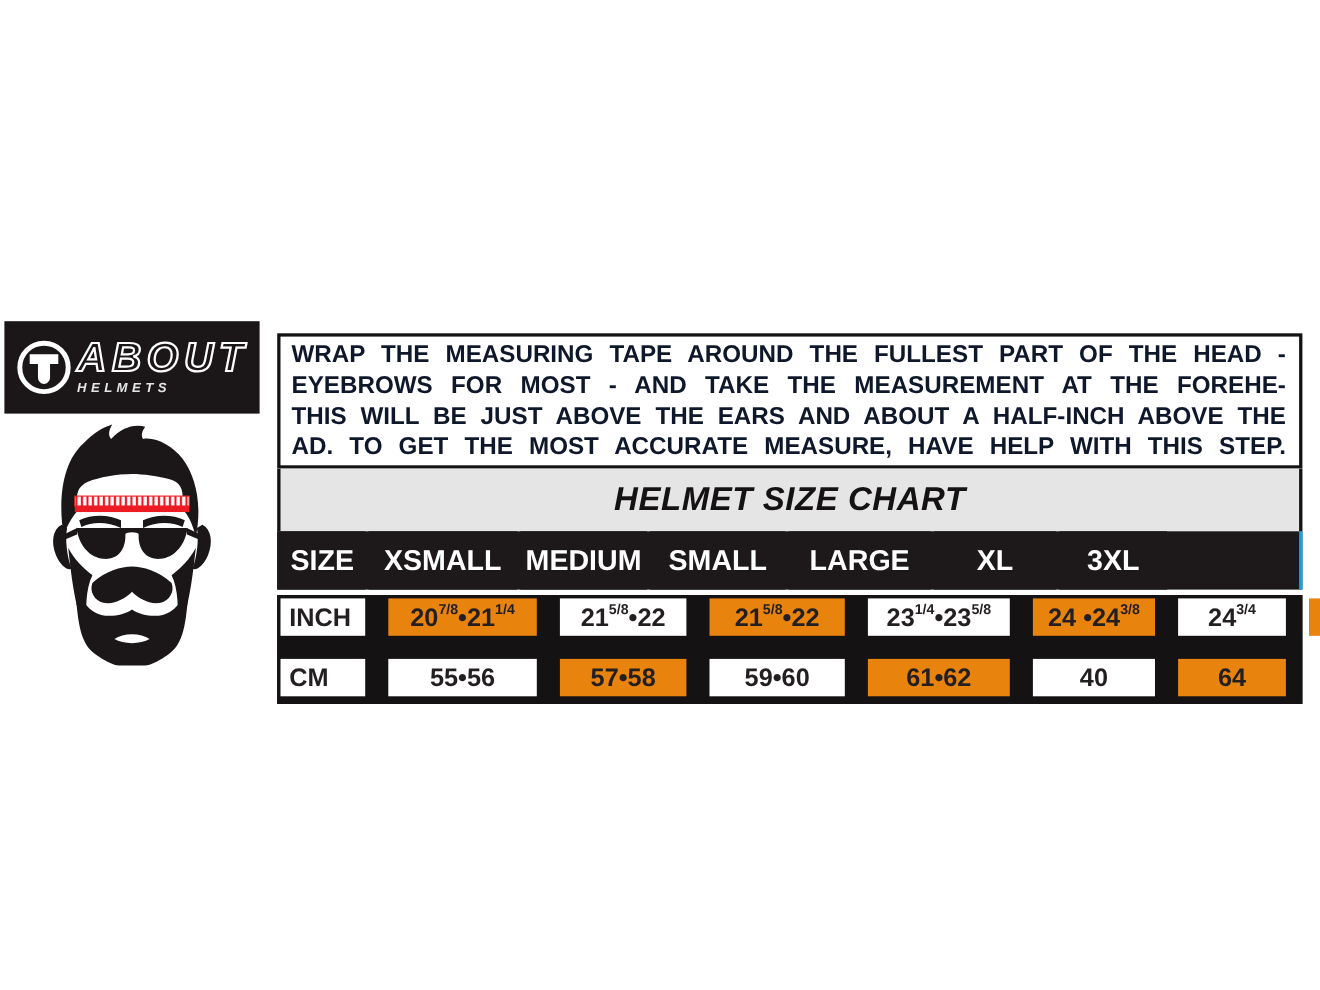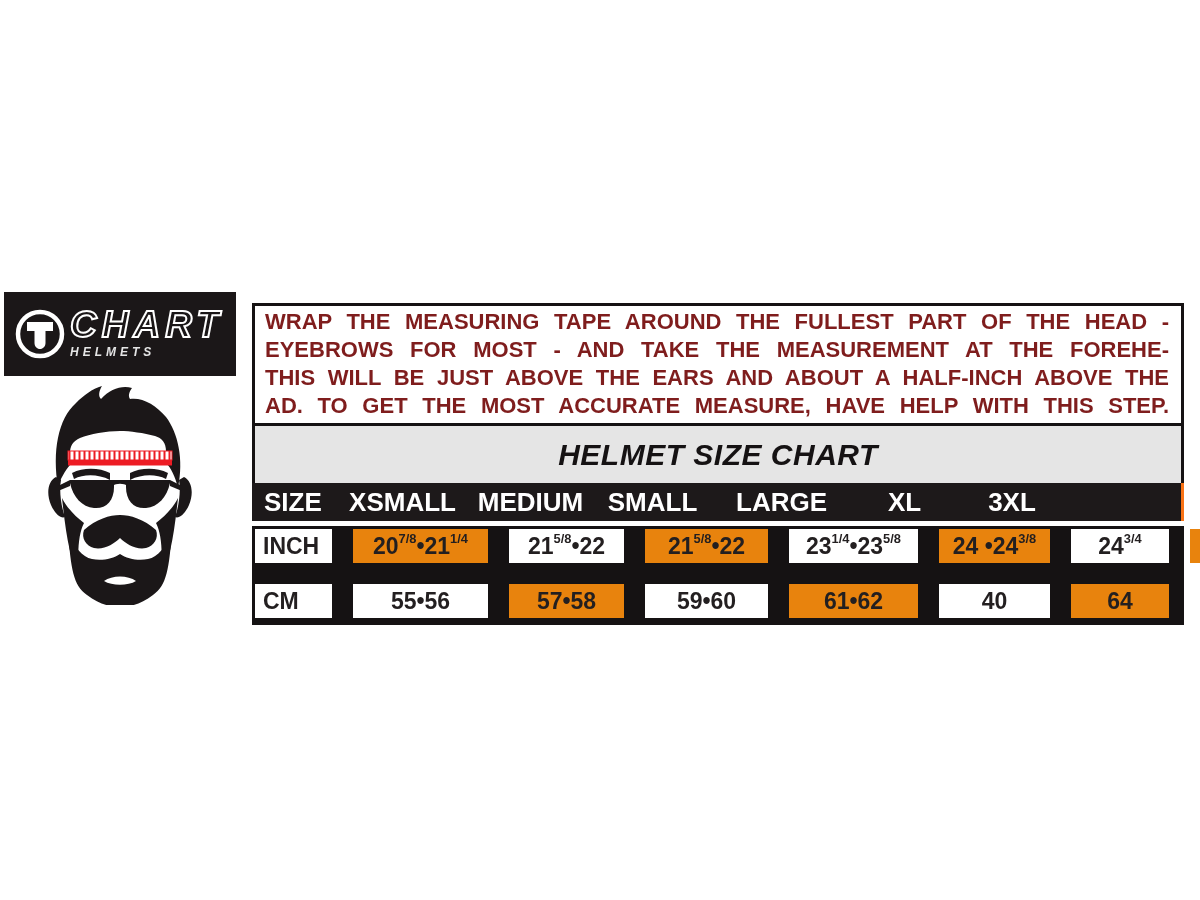--- a/index.html
+++ b/index.html
@@ -32,33 +32,33 @@
 
   
   .right-col{position:absolute;left:252px;top:303px;width:932px;}
   .intro-box{
     box-sizing:border-box;width:100%;
     border:3px solid #151213;background:#fff;
     padding:2px 12px 3px 10px;overflow:hidden;
   }
   .intro-line{
     font-weight:bold;font-size:22px;line-height:28px;letter-spacing:0px;
-    white-space:nowrap;text-align:justify;text-align-last:justify;color:#7f1d1d;
+    white-space:nowrap;text-align:justify;text-align-last:justify;color:#0f172a;
   }
   .title-band{
     box-sizing:border-box;width:100%;height:57px;
     border-left:3px solid #151213;border-right:3px solid #151213;
     background:#e5e5e5;display:flex;align-items:center;justify-content:center;
     font-weight:bold;font-style:italic;font-size:30px;letter-spacing:0.5px;color:#151213;
   }
   .header-row{
     box-sizing:border-box;width:100%;
     display:grid;grid-template-columns:77px 135px 115px 123px 129px 111px 98px 117px;
-    gap:3px;background:#1d191a;border-left:3px solid #1d191a;border-right:3px solid #f97316;
-    height:38px;
+    gap:3px;background:#1d191a;border-left:3px solid #1d191a;border-right:3px solid #0ea5e9;
+    height:53px;
   }
   .hcell{
     background:#1d191a;color:#fff;font-weight:bold;font-size:26px;
     display:flex;align-items:center;justify-content:center;
   }
   .hcell.first{justify-content:flex-start;padding-left:9px;}
   .data-grid{
     box-sizing:border-box;width:100%;margin-top:5px;
     display:grid;grid-template-columns:77px 135px 115px 123px 129px 111px 98px 117px;
     grid-auto-rows:34px;gap:21px;background:#151213;
@@ -76,21 +76,21 @@
 <body>
 
 <div class="canvas">
 
   <div class="logo-box">
     <svg class="logo-icon" width="52" height="52" viewBox="0 0 52 52">
       <circle cx="26" cy="26" r="22" fill="none" stroke="#ffffff" stroke-width="4.5"></circle>
       <path d="M 13,14 h 26 v 9 h -7.5 v 12 c 0,3.6 -2.6,6 -5.5,6 c -2.9,0 -5.5,-2.4 -5.5,-6 v -12 H 13 Z" fill="#ffffff"></path>
     </svg>
     <div class="brand-wrap">
-      <div class="torc-word">CHART</div>
+      <div class="torc-word">ABOUT</div>
       <div class="torc-sub">HELMETS</div>
     </div>
   </div>
 
   <svg class="head-svg" width="156" height="222" viewBox="0 0 156 222">
     <defs>
       <pattern id="ticks" x="0" y="0" width="5" height="9" patternUnits="userSpaceOnUse">
         <rect width="5" height="9" fill="#ffffff"></rect>
         <rect x="1.5" width="2" height="9" fill="#ED1C24"></rect>
       </pattern>

